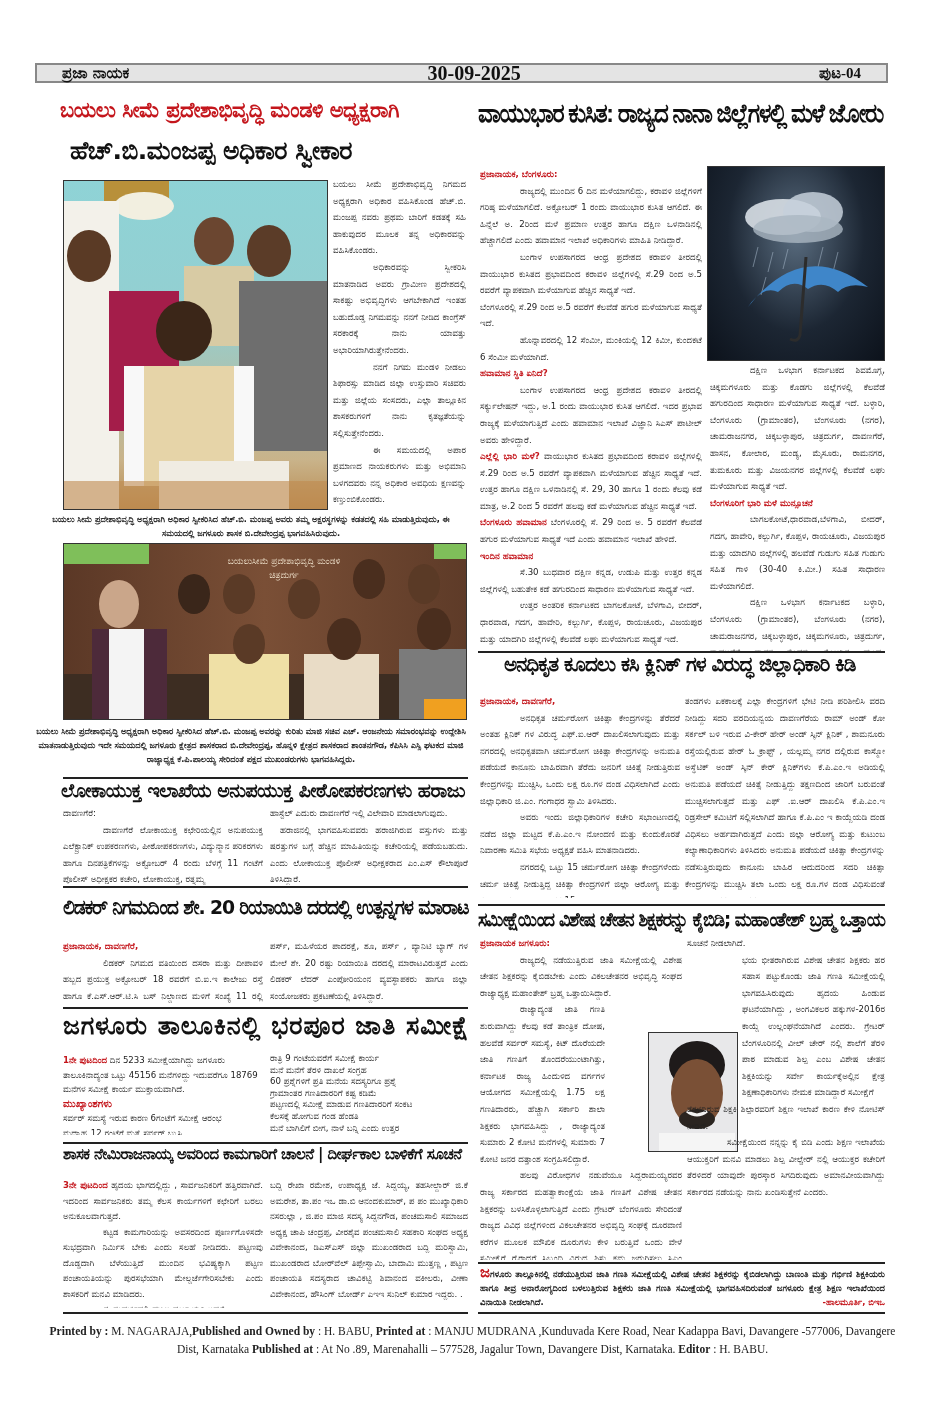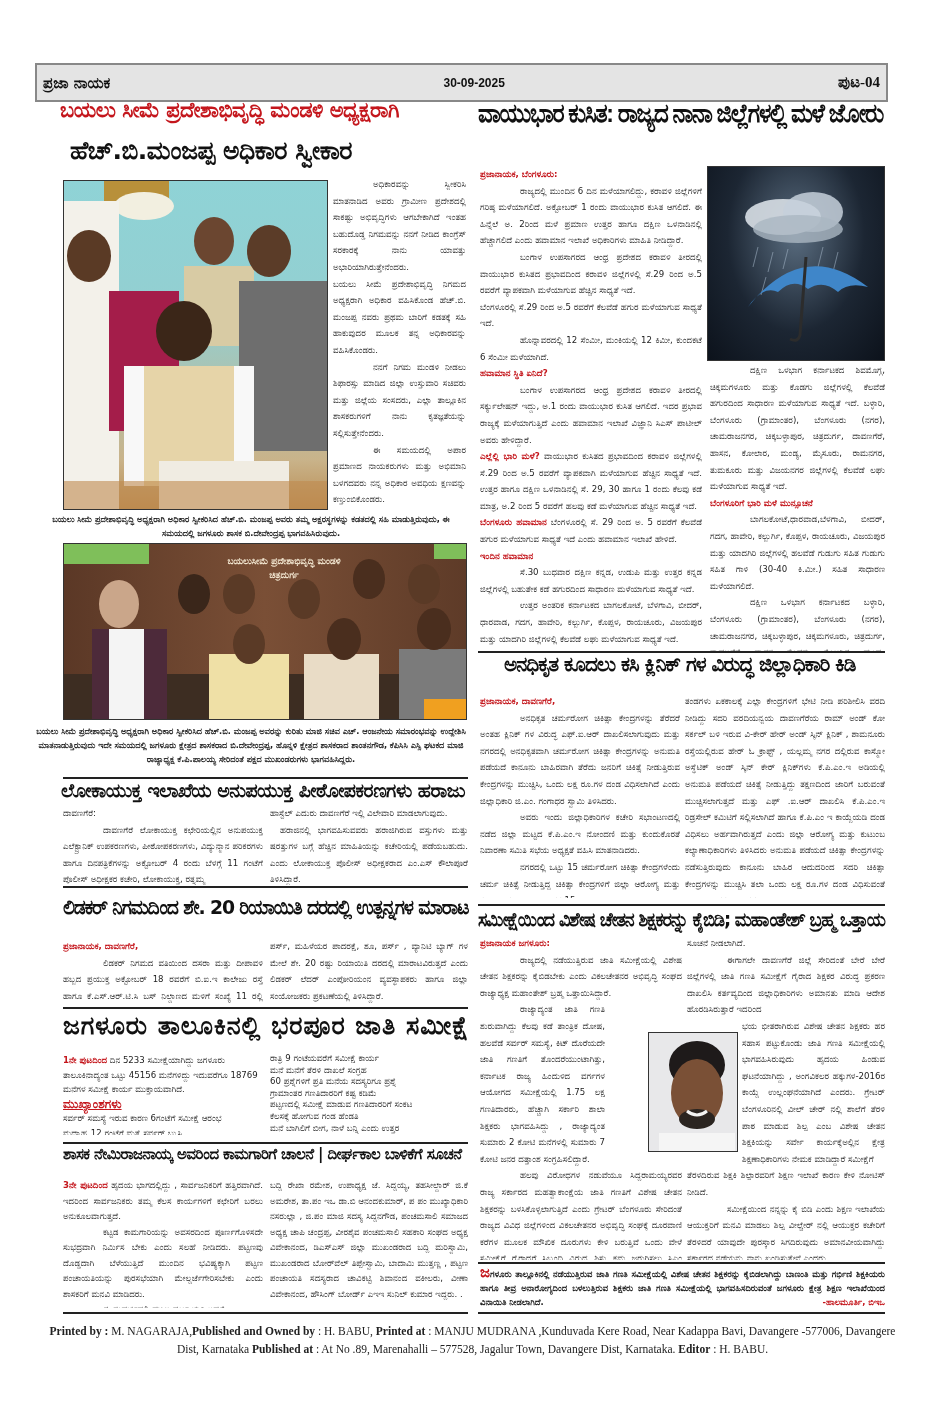--- a/index.html
+++ b/index.html
@@ -1,20 +1,20 @@
 <!DOCTYPE html>
 <html><head>
 <meta charset="utf-8">
 <style>
   *{box-sizing:border-box;margin:0;padding:0}
   html,body{width:945px;height:1418px;background:#fff;overflow:hidden}
   body{font-family:"DejaVu Sans",sans-serif;color:#111;position:relative}
   .abs{position:absolute}
-  .masthead{left:35px;top:63px;width:853px;height:39px;background:#e4e4e4;border:2px solid #888;display:flex;align-items:center;justify-content:space-between;padding:0 6px;font-size:15px;font-weight:bold}
-  .masthead .date{font-family:Liberation Sans, sans-serif;font-size:12px}
+  .masthead{left:35px;top:63px;width:853px;height:20px;background:#e4e4e4;border:2px solid #888;display:flex;align-items:center;justify-content:space-between;padding:0 25px;font-size:15px;font-weight:bold}
+  .masthead .date{font-family:Liberation Serif, serif;font-size:20px}
   .masthead .page{font-family:"Liberation Serif",serif;font-size:15px}
   .hl{font-weight:bold;letter-spacing:-0.5px;white-space:nowrap;overflow:hidden;line-height:1.05;transform-origin:left top}
   .red{color:#c4161c}
   .txt{font-size:8.6px;line-height:16.6px;text-align:justify;color:#222;overflow:hidden}
   .txt p{text-indent:40px}
   .txt .sub{color:#c4161c;font-weight:bold;text-indent:0}
   .txt .dl{color:#c4161c;font-weight:bold}
   .cap{font-size:8.2px;line-height:14px;font-weight:bold;text-align:center;color:#222}
   .rule{height:2px;background:#222}
   .photo{overflow:hidden;border:1px solid #333}
@@ -47,22 +47,22 @@
     <ellipse cx="120" cy="150" rx="28" ry="30" fill="#3b2618"></ellipse>
     <rect x="60" y="185" width="120" height="120" fill="#e6d4a8"></rect>
     <rect x="60" y="185" width="20" height="120" fill="#f8f8f8"></rect>
     <rect x="170" y="185" width="20" height="120" fill="#f8f8f8"></rect>
     <rect x="95" y="280" width="130" height="50" fill="#f0ece2"></rect>
     <rect x="0" y="300" width="265" height="30" fill="#c08a4f" opacity="0.6"></rect>
   </svg>
 </div>
 
 <div class="abs txt" style="left:333px;top:176px;width:133px;height:330px">
+  <p style="text-indent:0">ಬಯಲು ಸೀಮೆ ಪ್ರದೇಶಾಭಿವೃದ್ಧಿ ನಿಗಮದ ಅಧ್ಯಕ್ಷರಾಗಿ ಅಧಿಕಾರ ವಹಿಸಿಕೊಂಡ ಹೆಚ್.ಬಿ. ಮಂಜಪ್ಪ ನವರು ಪ್ರಥಮ ಬಾರಿಗೆ ಕಡತಕ್ಕೆ ಸಹಿ ಹಾಕುವುದರ ಮೂಲಕ ತನ್ನ ಅಧಿಕಾರವನ್ನು ವಹಿಸಿಕೊಂಡರು.</p>
   <p>ಅಧಿಕಾರವನ್ನು ಸ್ವೀಕರಿಸಿ ಮಾತನಾಡಿದ ಅವರು ಗ್ರಾಮೀಣ ಪ್ರದೇಶದಲ್ಲಿ ಸಾಕಷ್ಟು ಅಭಿವೃದ್ಧಿಗಳು ಆಗಬೇಕಾಗಿದೆ ಇಂತಹ ಬಹುದೊಡ್ಡ ನಿಗಮವನ್ನು ನನಗೆ ನೀಡಿದ ಕಾಂಗ್ರೆಸ್ ಸರಕಾರಕ್ಕೆ ನಾನು ಯಾವತ್ತು ಅಭಾರಿಯಾಗಿರುತ್ತೇನೆಂದರು.</p>
-  <p style="text-indent:0">ಬಯಲು ಸೀಮೆ ಪ್ರದೇಶಾಭಿವೃದ್ಧಿ ನಿಗಮದ ಅಧ್ಯಕ್ಷರಾಗಿ ಅಧಿಕಾರ ವಹಿಸಿಕೊಂಡ ಹೆಚ್.ಬಿ. ಮಂಜಪ್ಪ ನವರು ಪ್ರಥಮ ಬಾರಿಗೆ ಕಡತಕ್ಕೆ ಸಹಿ ಹಾಕುವುದರ ಮೂಲಕ ತನ್ನ ಅಧಿಕಾರವನ್ನು ವಹಿಸಿಕೊಂಡರು.</p>
   <p>ನನಗೆ ನಿಗಮ ಮಂಡಳಿ ನೀಡಲು ಶಿಫಾರಸ್ಸು ಮಾಡಿದ ಜಿಲ್ಲಾ ಉಸ್ತುವಾರಿ ಸಚಿವರು ಮತ್ತು ಜಿಲ್ಲೆಯ ಸಂಸದರು, ಎಲ್ಲಾ ತಾಲ್ಲೂಕಿನ ಶಾಸಕರುಗಳಿಗೆ ನಾನು ಕೃತಜ್ಞತೆಯನ್ನು ಸಲ್ಲಿಸುತ್ತೇನೆಂದರು.</p>
   <p>ಈ ಸಮಯದಲ್ಲಿ ಅಪಾರ ಪ್ರಮಾಣದ ನಾಯಕರುಗಳು ಮತ್ತು ಅಭಿಮಾನಿ ಬಳಗದವರು ನನ್ನ ಅಧಿಕಾರ ಅವಧಿಯ ಕ್ಷಣವನ್ನು ಕಣ್ತುಂಬಿಕೊಂಡರು.</p>
 </div>
 
 <div class="abs cap" style="left:35px;top:512px;width:432px">ಬಯಲು ಸೀಮೆ ಪ್ರದೇಶಾಭಿವೃದ್ಧಿ ಅಧ್ಯಕ್ಷರಾಗಿ ಅಧಿಕಾರ ಸ್ವೀಕರಿಸಿದ ಹೆಚ್.ಬಿ. ಮಂಜಪ್ಪ ಅವರು ತಮ್ಮ ಅಕ್ಷರಸ್ಥಗಳನ್ನು ಕಡತದಲ್ಲಿ ಸಹಿ ಮಾಡುತ್ತಿರುವುದು, ಈ ಸಮಯದಲ್ಲಿ ಜಗಳೂರು ಶಾಸಕ ಬಿ.ದೇವೇಂದ್ರಪ್ಪ ಭಾಗವಹಿಸಿರುವುದು.</div>
 
 <div class="abs photo" style="left:63px;top:543px;width:404px;height:177px;background:linear-gradient(90deg,#5b3826,#7a4f36,#5e3b28)">
   <svg width="404" height="177" viewBox="0 0 404 177">
     <rect x="0" y="0" width="85" height="20" fill="#7fbf5a"></rect>
     <rect x="370" y="0" width="34" height="15" fill="#7fbf5a"></rect>
@@ -76,21 +76,21 @@
     <ellipse cx="305" cy="35" rx="16" ry="20" fill="#4a2e1e"></ellipse>
     <ellipse cx="360" cy="40" rx="16" ry="20" fill="#5a3a26"></ellipse>
     <rect x="145" y="110" width="80" height="67" fill="#efe0a6"></rect>
     <ellipse cx="185" cy="100" rx="16" ry="20" fill="#5a3a26"></ellipse>
     <rect x="240" y="110" width="75" height="67" fill="#e9dcc6"></rect>
     <ellipse cx="280" cy="95" rx="17" ry="21" fill="#4a2e1e"></ellipse>
     <rect x="335" y="105" width="69" height="72" fill="#7b7b7b"></rect>
     <ellipse cx="370" cy="85" rx="17" ry="21" fill="#4a2e1e"></ellipse>
     <rect x="360" y="155" width="44" height="22" fill="#f0a020"></rect>
   </svg>
-  <div class="abs" style="left:160px;top:10px;width:120px;font-size:9px;color:#f2e6d0;font-weight:bold;text-align:center;line-height:14px">ಬಯಲುಸೀಮೆ ಪ್ರದೇಶಾಭಿವೃದ್ಧಿ ಮಂಡಳಿ ಚಿತ್ರದುರ್ಗ</div>
+  <div class="abs" style="left:160px;top:10px;width:120px;font-size:9px;color:#f2e6d0;font-weight:normal;text-align:center;line-height:14px">ಬಯಲುಸೀಮೆ ಪ್ರದೇಶಾಭಿವೃದ್ಧಿ ಮಂಡಳಿ ಚಿತ್ರದುರ್ಗ</div>
 </div>
 
 <div class="abs cap" style="left:35px;top:724px;width:432px">ಬಯಲು ಸೀಮೆ ಪ್ರದೇಶಾಭಿವೃದ್ಧಿ ಅಧ್ಯಕ್ಷರಾಗಿ ಅಧಿಕಾರ ಸ್ವೀಕರಿಸಿದ ಹೆಚ್.ಬಿ. ಮಂಜಪ್ಪ ಅವರನ್ನು ಕುರಿತು ಮಾಜಿ ಸಚಿವ ಎಚ್. ಆಂಜನೇಯ ಸಮಾರಂಭವನ್ನು ಉದ್ದೇಶಿಸಿ ಮಾತನಾಡುತ್ತಿರುವುದು ಇದೇ ಸಮಯದಲ್ಲಿ ಜಗಳೂರು ಕ್ಷೇತ್ರದ ಶಾಸಕರಾದ ಬಿ.ದೇವೇಂದ್ರಪ್ಪ, ಹೊನ್ನಳಿ ಕ್ಷೇತ್ರದ ಶಾಸಕರಾದ ಶಾಂತನಗೌಡ, ಕೆಪಿಸಿಸಿ ಎಸ್ಸಿ ಘಟಕದ ಮಾಜಿ ರಾಜ್ಯಾಧ್ಯಕ್ಷ ಕೆ.ಪಿ.ಪಾಲಯ್ಯ ಸೇರಿದಂತೆ ಪಕ್ಷದ ಮುಖಂಡರುಗಳು ಭಾಗವಹಿಸಿದ್ದರು.</div>
 <div class="abs rule" style="left:63px;top:777px;width:405px"></div>
 
 <div class="abs hl" style="left: 478px; top: 100px; font-size: 26px; width: 459px; letter-spacing: -1.5px; font-family: &quot;Liberation Sans&quot;, sans-serif; overflow: visible; transform: scaleX(0.882353);">ವಾಯುಭಾರ ಕುಸಿತ: ರಾಜ್ಯದ ನಾನಾ ಜಿಲ್ಲೆಗಳಲ್ಲಿ ಮಳೆ ಜೋರು</div>
 
 <div class="abs txt" style="left:480px;top:166px;width:222px;height:490px">
   <div class="sub">ಪ್ರಜಾನಾಯಕ, ಬೆಂಗಳೂರು:</div>
   <p>ರಾಜ್ಯದಲ್ಲಿ ಮುಂದಿನ 6 ದಿನ ಮಳೆಯಾಗಲಿದ್ದು, ಕರಾವಳಿ ಜಿಲ್ಲೆಗಳಿಗೆ ಗರಿಷ್ಠ ಮಳೆಯಾಗಲಿದೆ. ಅಕ್ಟೋಬರ್ 1 ರಂದು ವಾಯುಭಾರ ಕುಸಿತ ಆಗಲಿದೆ. ಈ ಹಿನ್ನೆಲೆ ಅ. 2ರಿಂದ ಮಳೆ ಪ್ರಮಾಣ ಉತ್ತರ ಹಾಗೂ ದಕ್ಷಿಣ ಒಳನಾಡಿನಲ್ಲಿ ಹೆಚ್ಚಾಗಲಿದೆ ಎಂದು ಹವಾಮಾನ ಇಲಾಖೆ ಅಧಿಕಾರಿಗಳು ಮಾಹಿತಿ ನೀಡಿದ್ದಾರೆ.</p>
@@ -161,21 +161,21 @@
   <p>ಲಿಡಕರ್ ನಿಗಮದ ವತಿಯಿಂದ ದಸರಾ ಮತ್ತು ದೀಪಾವಳಿ ಹಬ್ಬದ ಪ್ರಯುಕ್ತ ಅಕ್ಟೋಬರ್ 18 ರವರೆಗೆ ಬಿ.ಐ.ಇ ಕಾಲೇಜು ರಸ್ತೆ ಹಾಗೂ ಕೆ.ಎಸ್.ಆರ್.ಟಿ.ಸಿ ಬಸ್ ನಿಲ್ದಾಣದ ಮಳಿಗೆ ಸಂಖ್ಯೆ 11 ರಲ್ಲಿ ಅಪ್ಪಟ ಚರ್ಮದ ಪಾದರಕ್ಷೆ, ಶೂ, ಬೆಲ್ಟ್,</p>
 </div>
 <div class="abs txt" style="left:270px;top:938px;width:198px;height:68px">
   <p style="text-indent:0">ಪರ್ಸ್, ಮಹಿಳೆಯರ ಪಾದರಕ್ಷೆ, ಶೂ, ಪರ್ಸ್ , ವ್ಯಾನಿಟಿ ಬ್ಯಾಗ್ ಗಳ ಮೇಲೆ ಶೇ. 20 ರಷ್ಟು ರಿಯಾಯಿತಿ ದರದಲ್ಲಿ ಮಾರಾಟವಿರುತ್ತದೆ ಎಂದು ಲಿಡಕರ್ ಲೆದರ್ ಎಂಪೋರಿಯಂನ ವ್ಯವಸ್ಥಾಪಕರು ಹಾಗೂ ಜಿಲ್ಲಾ ಸಂಯೋಜಕರು ಪ್ರಕಟಣೆಯಲ್ಲಿ ತಿಳಿಸಿದ್ದಾರೆ.</p>
 </div>
 <div class="abs rule" style="left:63px;top:1007px;width:405px"></div>
 
 <div class="abs hl" style="left: 63px; top: 1013px; font-size: 25px; width: 407px; letter-spacing: 1px; overflow: visible;">ಜಗಳೂರು ತಾಲೂಕಿನಲ್ಲಿ ಭರಪೂರ ಜಾತಿ ಸಮೀಕ್ಷೆ</div>
 <div class="abs txt" style="left:63px;top:1053px;width:200px;height:82px;line-height:14.5px">
   <div style="text-align:left"><span class="dl">1ನೇ ಪುಟದಿಂದ</span><span> ದಿನ 5233 ಸಮೀಕ್ಷೆಯಾಗಿದ್ದು ಜಗಳೂರು ತಾಲೂಕಿನಾದ್ಯಂತ ಒಟ್ಟು 45156 ಮನೆಗಳಿದ್ದು ಇದುವರೆಗೂ 18769 ಮನೆಗಳ ಸಮೀಕ್ಷೆ ಕಾರ್ಯ ಮುಕ್ತಾಯವಾಗಿದೆ.</span></div>
-  <div class="sub" style="font-size:12px;text-decoration:underline">ಮುಖ್ಯಾಂಶಗಳು</div>
+  <div class="sub" style="font-size:10px;">ಮುಖ್ಯಾಂಶಗಳು</div>
   <div>ಸರ್ವರ್ ಸಮಸ್ಯೆ ಇರುವ ಕಾರಣ 6ಗಂಟೆಗೆ ಸಮೀಕ್ಷೆ ಆರಂಭ</div>
   <div>ಮಧ್ಯಾಹ್ನ 12 ಗಂಟೆಗೆ ಮತ್ತೆ ಸರ್ವರ್ ಬ್ಯುಸಿ</div>
 
 </div>
 <div class="abs txt" style="left:270px;top:1053px;width:198px;height:82px;line-height:11.6px">
   <div>ರಾತ್ರಿ 9 ಗಂಟೆಯವರೆಗೆ ಸಮೀಕ್ಷೆ ಕಾರ್ಯ</div>
   <div>ಮನೆ ಮನೆಗೆ ತೆರಳಿ ದಾಖಲೆ ಸಂಗ್ರಹ</div>
   <div>60 ಪ್ರಶ್ನೆಗಳಿಗೆ ಪ್ರತಿ ಮನೆಯ ಸದಸ್ಯರಿಗೂ ಪ್ರಶ್ನೆ</div>
   <div>ಗ್ರಾಮಾಂತರ ಗಣತಿದಾರರಿಗೆ ಕಷ್ಟ ಕಡಿಮೆ</div>
   <div>ಪಟ್ಟಣದಲ್ಲಿ ಸಮೀಕ್ಷೆ ಮಾಡುವ ಗಣತಿದಾರರಿಗೆ ಸಂಕಟ</div>
@@ -208,21 +208,20 @@
   <svg width="90" height="120" viewBox="0 0 90 120">
     <ellipse cx="48" cy="32" rx="28" ry="24" fill="#1e1a1a"></ellipse>
     <ellipse cx="48" cy="60" rx="26" ry="34" fill="#7a5036"></ellipse>
     <ellipse cx="48" cy="86" rx="18" ry="10" fill="#2a2420"></ellipse>
     <path d="M38 78 Q48 86 58 78" stroke="#f2f2f2" stroke-width="3" fill="none"></path>
     <rect x="10" y="100" width="76" height="20" fill="#f5f5f5"></rect>
   </svg>
 </div>
 <div class="abs txt" style="left:687px;top:935px;width:198px;height:325px">
   <p style="text-indent:0">ಸೂಚನೆ ನೀಡಲಾಗಿದೆ.</p>
-  <p>ಈಗಾಗಲೇ ದಾವಣಗೆರೆ ಜಿಲ್ಲೆ ಸೇರಿದಂತೆ ಬೇರೆ ಬೇರೆ ಜಿಲ್ಲೆಗಳಲ್ಲಿ ಜಾತಿ ಗಣತಿ ಸಮೀಕ್ಷೆಗೆ ಗೈರಾದ ಶಿಕ್ಷಕರ ವಿರುದ್ಧ ಪ್ರಕರಣ ದಾಖಲಿಸಿ ಕರ್ತವ್ಯದಿಂದ ಜಿಲ್ಲಾಧಿಕಾರಿಗಳು ಅಮಾನತು ಮಾಡಿ ಆದೇಶ ಹೊರಡಿಸಿರುತ್ತಾರೆ ಇದರಿಂದ</p>
   <div style="margin-left:55px">
     <p style="text-indent:0">ಭಯ ಭೀತರಾಗಿರುವ ವಿಶೇಷ ಚೇತನ ಶಿಕ್ಷಕರು ಹರ ಸಹಾಸ ಪಟ್ಟುಕೊಂಡು ಜಾತಿ ಗಣತಿ ಸಮೀಕ್ಷೆಯಲ್ಲಿ ಭಾಗವಹಿಸಿರುವುದು ಹೃದಯ ಹಿಂಡುವ ಘಟನೆಯಾಗಿದ್ದು , ಅಂಗವಿಕಲರ ಹಕ್ಕುಗಳ-2016ರ ಕಾಯ್ದೆ ಉಲ್ಲಂಘನೆಯಾಗಿದೆ ಎಂದರು. ಗ್ರೇಟರ್ ಬೆಂಗಳೂರಿನಲ್ಲಿ ವೀಲ್ ಚೇರ್ ನಲ್ಲಿ ಶಾಲೆಗೆ ತೆರಳಿ ಪಾಠ ಮಾಡುವ ಶಿಲ್ಪ ಎಂಬ ವಿಶೇಷ ಚೇತನ ಶಿಕ್ಷಕಿಯನ್ನು ಸರ್ವೇ ಕಾರ್ಯಕ್ಕೆಅಲ್ಲಿನ ಕ್ಷೇತ್ರ ಶಿಕ್ಷಣಾಧಿಕಾರಿಗಳು ನೇಮಕ ಮಾಡಿದ್ದಾರೆ ಸಮೀಕ್ಷೆಗೆ</p>
   </div>
   <p style="text-indent:0">ತೆರಳದಿರುವ ಶಿಕ್ಷಕಿ ಶಿಲ್ಪಾರವರಿಗೆ ಶಿಕ್ಷಣ ಇಲಾಖೆ ಕಾರಣ ಕೇಳಿ ನೋಟಿಸ್ ನೀಡಿದೆ.</p>
   <p>ಸಮೀಕ್ಷೆಯಿಂದ ನನ್ನನ್ನು ಕೈ ಬಿಡಿ ಎಂದು ಶಿಕ್ಷಣ ಇಲಾಖೆಯ ಆಯುಕ್ತರಿಗೆ ಮನವಿ ಮಾಡಲು ಶಿಲ್ಪ ವೀಲ್ಚೇರ್ ನಲ್ಲಿ ಆಯುಕ್ತರ ಕಚೇರಿಗೆ ತೆರಳಿದರೆ ಯಾವುದೇ ಪುರಸ್ಕಾರ ಸಿಗದಿರುವುದು ಅಮಾನವೀಯವಾಗಿದ್ದು ಸರ್ಕಾರದ ನಡೆಯನ್ನು ನಾನು ಖಂಡಿಸುತ್ತೇನೆ ಎಂದರು.</p>
 </div>
 
 <div class="abs rule" style="left:478px;top:1262px;width:407px"></div>
 <div class="abs" style="left:480px;top:1265px;width:405px;font-size:8.4px;line-height:14px;font-weight:bold;color:#222;text-align:justify">
   <span class="red" style="font-size:15px;font-weight:bold">ಜ</span><span>ಗಳೂರು ತಾಲ್ಲೂಕಿನಲ್ಲಿ ನಡೆಯುತ್ತಿರುವ ಜಾತಿ ಗಣತಿ ಸಮೀಕ್ಷೆಯಲ್ಲಿ ವಿಶೇಷ ಚೇತನ ಶಿಕ್ಷಕರನ್ನು ಕೈಬಿಡಲಾಗಿದ್ದು ಬಾಣಂತಿ ಮತ್ತು ಗರ್ಭಿಣಿ ಶಿಕ್ಷಕಿಯರು ಹಾಗೂ ತೀವ್ರ ಅನಾರೋಗ್ಯದಿಂದ ಬಳಲುತ್ತಿರುವ ಶಿಕ್ಷಕರು ಜಾತಿ ಗಣತಿ ಸಮೀಕ್ಷೆಯಲ್ಲಿ ಭಾಗವಹಿಸದಿರುವಂತೆ ಜಗಳೂರು ಕ್ಷೇತ್ರ ಶಿಕ್ಷಣ ಇಲಾಖೆಯಿಂದ ವಿನಾಯಿತಿ ನೀಡಲಾಗಿದೆ.</span>

